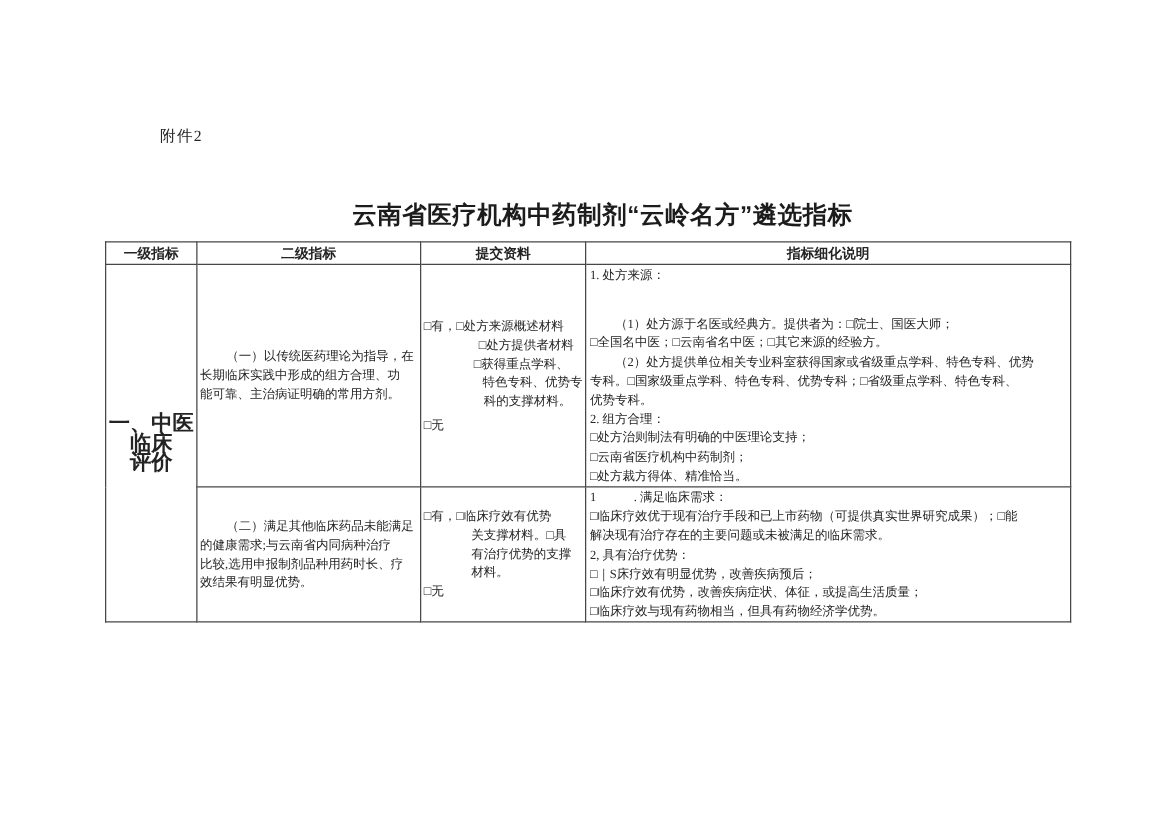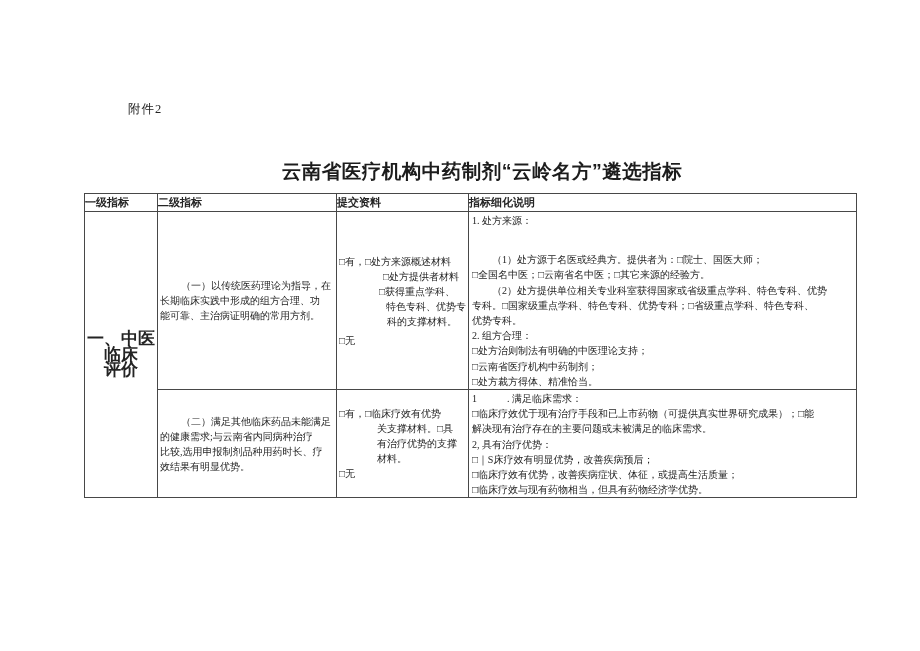--- a/index.html
+++ b/index.html
@@ -33,21 +33,21 @@
     font-size:10.5px;
     color:#242424;
   }
   col.w1{width:73px;}col.w2{width:179px;}col.w3{width:132px;}col.w4{width:388px;}
   .criteria thead tr{height:18px;}
   .criteria tr.r1{height:149px;}
   .criteria tr.r2{height:107px;}
   .criteria th{
     font-family:"Liberation Sans","DejaVu Sans",sans-serif;
     font-weight:bold;font-size:11px;
-    text-align:left;vertical-align:middle;
+    text-align:center;vertical-align:middle;
   }
   td.c1{
     text-align:center;vertical-align:middle;
     font-family:"Liberation Sans","DejaVu Sans",sans-serif;
     font-weight:bold;font-size:17px;line-height:15.5px;
   }
   td.c2{vertical-align:middle;padding:0 2px;}
   td.c3{vertical-align:middle;padding:0 2px;}
   td.c4{vertical-align:top;padding:1px 3px 0 3px;}
   .ln{

